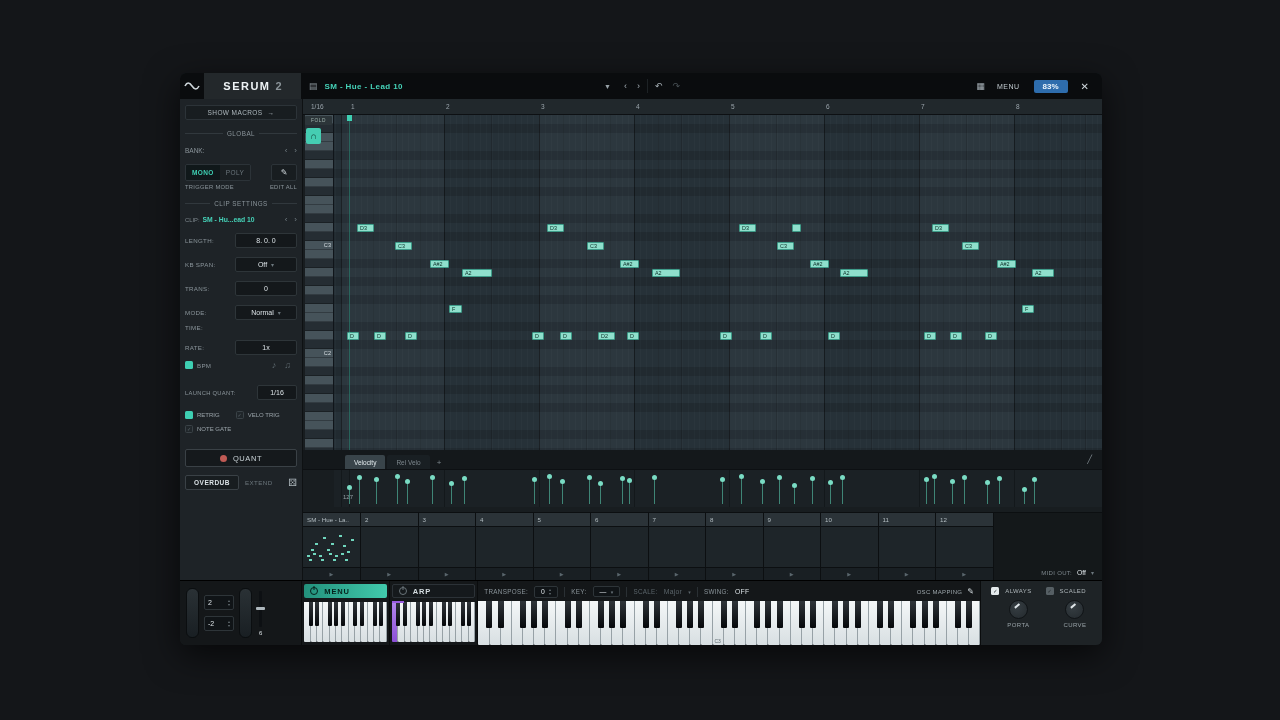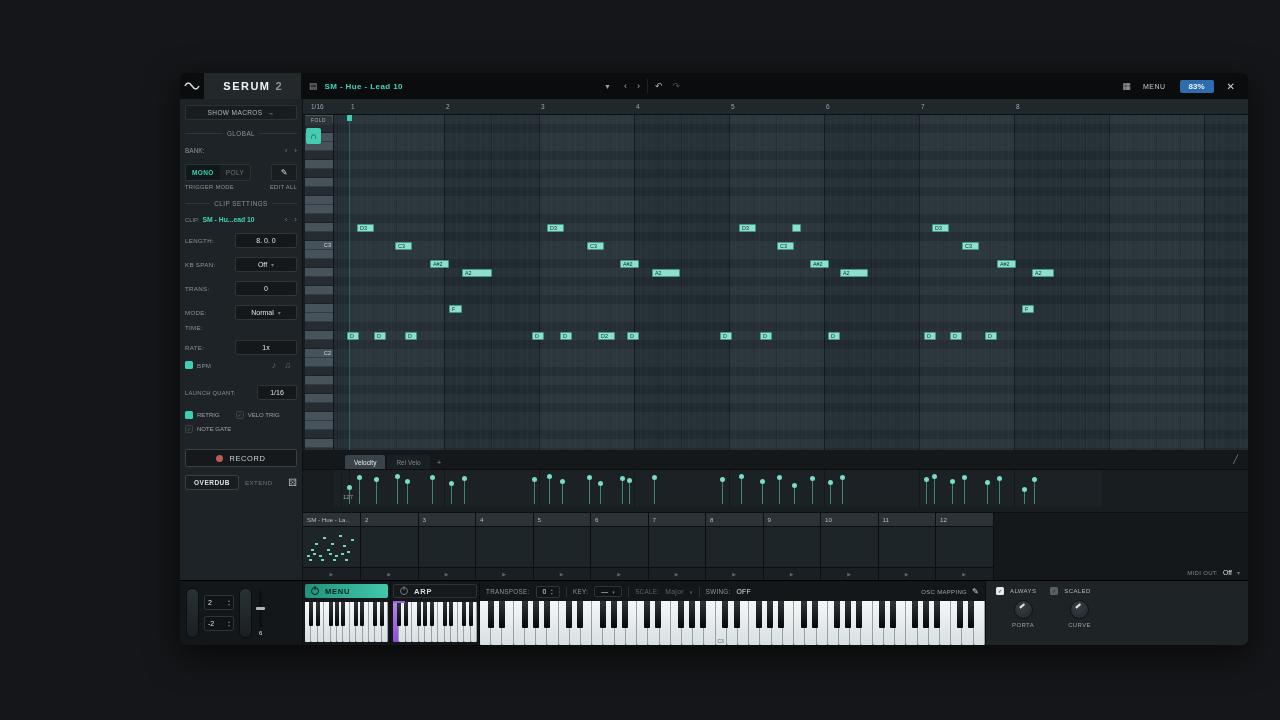--- a/index.html
+++ b/index.html
@@ -1,18 +1,18 @@
 <!DOCTYPE html>
 <html><head>
 <meta charset="utf-8">
 <style>
 *{margin:0;padding:0;box-sizing:border-box}
 html,body{width:1280px;height:720px;background:#141619;overflow:hidden;font-family:"Liberation Sans",sans-serif}
 .canvas{position:relative;width:1280px;height:720px;background:#141619}
-.plugin{position:absolute;left:180px;top:73px;width:1068px;height:572px;background:#1d2225;border-radius:6px;overflow:hidden;display:flex;flex-direction:column;box-shadow:0 10px 34px rgba(0,0,0,.65)}
+.plugin{position:absolute;left:180px;top:73px;width:922px;height:572px;background:#1d2225;border-radius:6px;overflow:hidden;display:flex;flex-direction:column;box-shadow:0 10px 34px rgba(0,0,0,.65)}
 
 .topbar{flex:0 0 26px;background:#0a0c0e;display:flex;align-items:stretch;color:#c3ccd1}
 .logo-wave{width:24px;display:flex;align-items:center;justify-content:center}
 .logo-box{width:97px;background:#23282b;display:flex;align-items:center;justify-content:center;gap:5px}
 .logo-serum{color:#eef3f5;font-weight:bold;font-size:11px;letter-spacing:1.5px}
 .logo-2{color:#8b9499;font-weight:bold;font-size:11px}
 .tabs{display:flex;border-left:1px solid #16191b}
 .tab{width:53px;display:flex;align-items:center;justify-content:center;font-size:7.5px;letter-spacing:.6px;border-right:1px solid #16191b;color:#c9d2d6;cursor:default}
 .preset-group{display:flex;align-items:center;width:318px;padding:0 8px;gap:7px}
 .disk-icon{color:#8b959b;font-size:9px}
@@ -292,21 +292,21 @@
         <span class="gap"></span>
         <span class="chk off">✓</span>
         <span>VELO TRIG</span>
       </div>
       <div class="trig-row" style="margin-top:6px">
         <span class="chk off">✓</span>
         <span>NOTE GATE</span>
       </div>
       <div class="record-btn">
         <span class="rec-dot"></span>
-        <span>RECORD</span>
+        <span>QUANT</span>
       </div>
       <div class="ovd-row">
         <div class="ovd-btn">
               <span>OVERDUB</span>
             </div>
         <span class="ext-lab">EXTEND</span>
         <span class="dice">⚄</span>
       </div>
     </aside>
 

